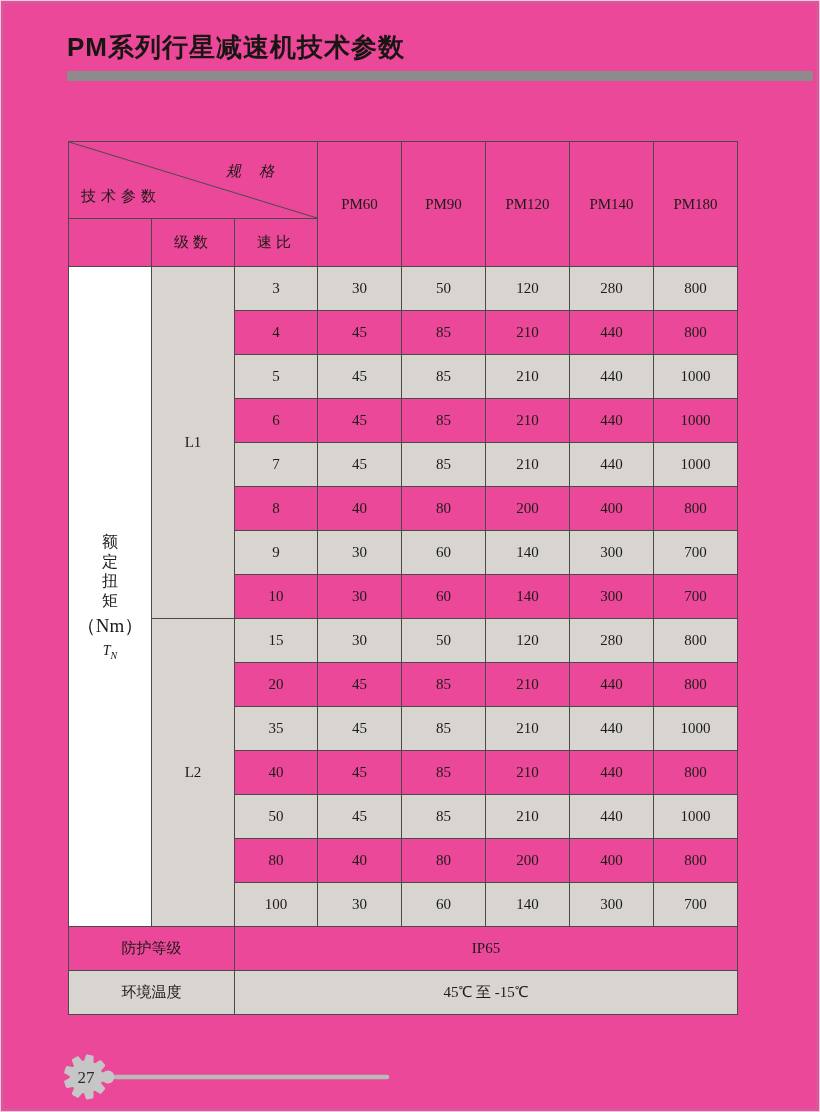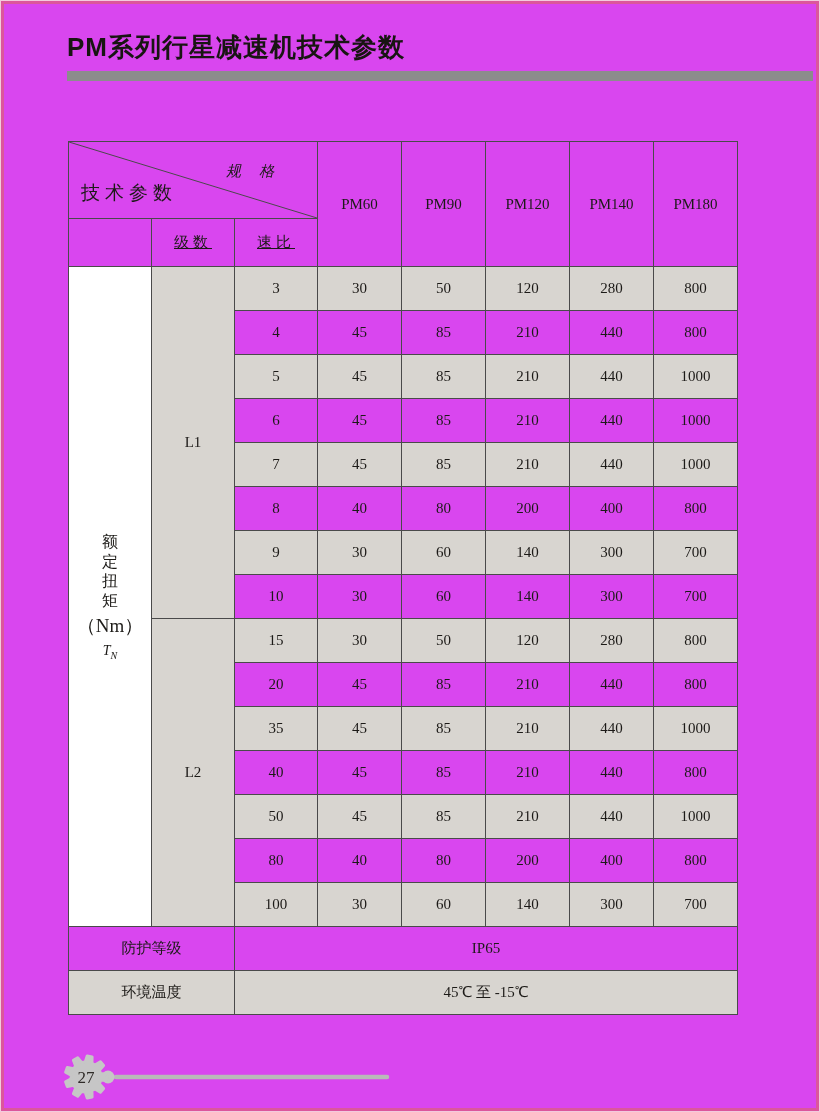--- a/index.html
+++ b/index.html
@@ -1,19 +1,19 @@
 <!DOCTYPE html>
 <html style="--pink: #dc569c; --stripe: #d8d5d0; --bargray: #8c8c8c; --bdr: #4a4a4a; --linegray: #b9b9b9; --gear: #c6c6c6;"><head>
 <meta charset="utf-8">
 <style>
   html, body { margin:0; padding:0; width:820px; height:1112px; }
   body { background:#f3cade; font-family:"Liberation Serif", serif; }
   .page {
     position:absolute; left:1px; top:1px; width:812px; height:1104px;
-    background:#d946ef; border:3px solid var(--pink,#dc569c); overflow:hidden;
+    background:#ec4899; border:3px solid var(--pink,#dc569c); overflow:hidden;
   }
   .title {
     position:absolute; left:63px; top:26px;
     font-family:"Liberation Sans", sans-serif; font-weight:bold;
     font-size:26px; color:#181512; letter-spacing:1px; white-space:nowrap;
   }
   .title-bar {
     position:absolute; left:63px; top:67px; width:746px; height:10px;
     background:var(--bargray,#8c8c8c);
   }
@@ -29,24 +29,24 @@
   tr.data { height:44px; } tr.foot { height:44px; }
   td.corner { position:relative; }
   td.corner svg.diag { position:absolute; left:0; top:0; width:100%; height:100%; display:block; }
   td.corner svg.diag line { stroke:var(--bdr,#4a4a4a); stroke-width:1; }
   .spec-label {
     position:absolute; top:20px; left:157px;
     font-family:"Liberation Sans", sans-serif; font-size:15px; letter-spacing:7px; color:#1c1a17;font-style:italic;
   }
   .param-label {
     position:absolute; bottom:12px; left:12px;
-    font-family:"Liberation Sans", sans-serif; font-size:19px; letter-spacing:5px; color:#1c1a17;
+    font-family:"Liberation Sans", sans-serif; font-size:15px; letter-spacing:5px; color:#1c1a17;
   }
   td.pmcol, td.subh, td.blank { font-family:"Liberation Sans", sans-serif; font-size:15px; }
-  td.subh { letter-spacing:4px;text-decoration:underline; }
+  td.subh { letter-spacing:4px; }
   td.stage-cell { background:var(--stripe,#d8d5d0); font-size:15px; }
   tr.data.stripe td.ratio, tr.data.stripe td.val { background:var(--stripe,#d8d5d0); }
   tr.foot.stripe td { background:var(--stripe,#d8d5d0); }
   td.torque-cell { background:#ffffff; }
   .vlabel { display:flex; flex-direction:column; align-items:center; justify-content:center; }
   .vchars div { font-size:16px; line-height:1.22; }
   .vunit { font-size:19px; margin-top:3px; letter-spacing:0; }
   .vsym { font-size:14px; font-style:italic; margin-top:4px; }
   .vsym sub { font-size:10px; }
   .footer-deco { position:absolute; left:52px; top:1042px; }

